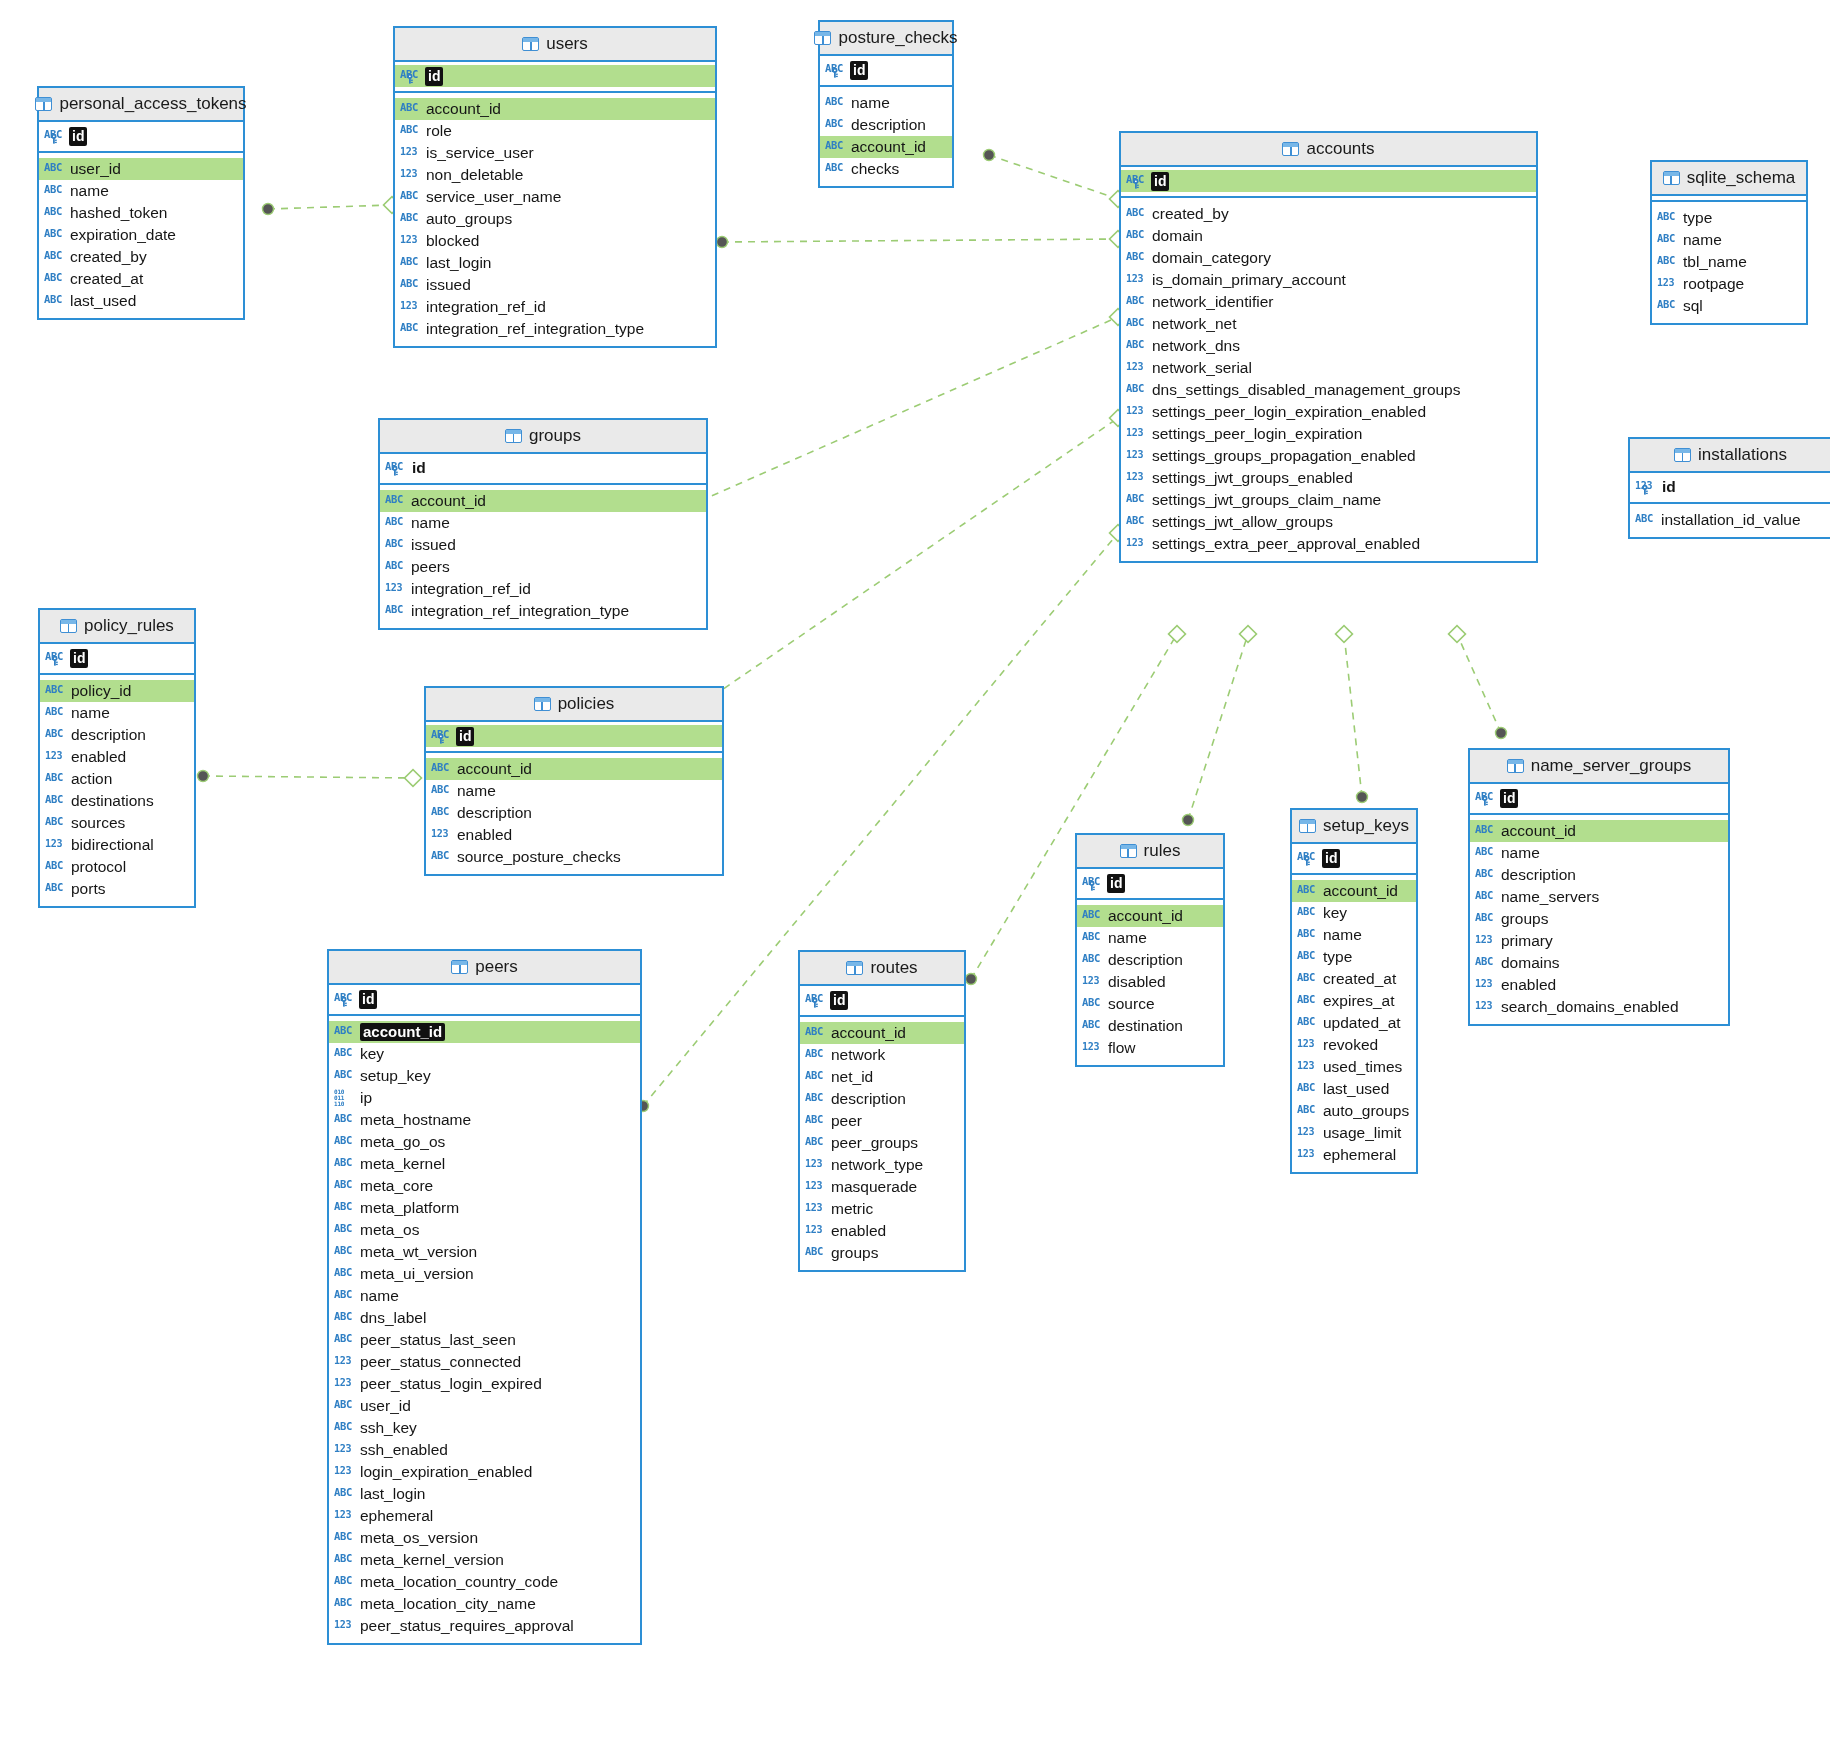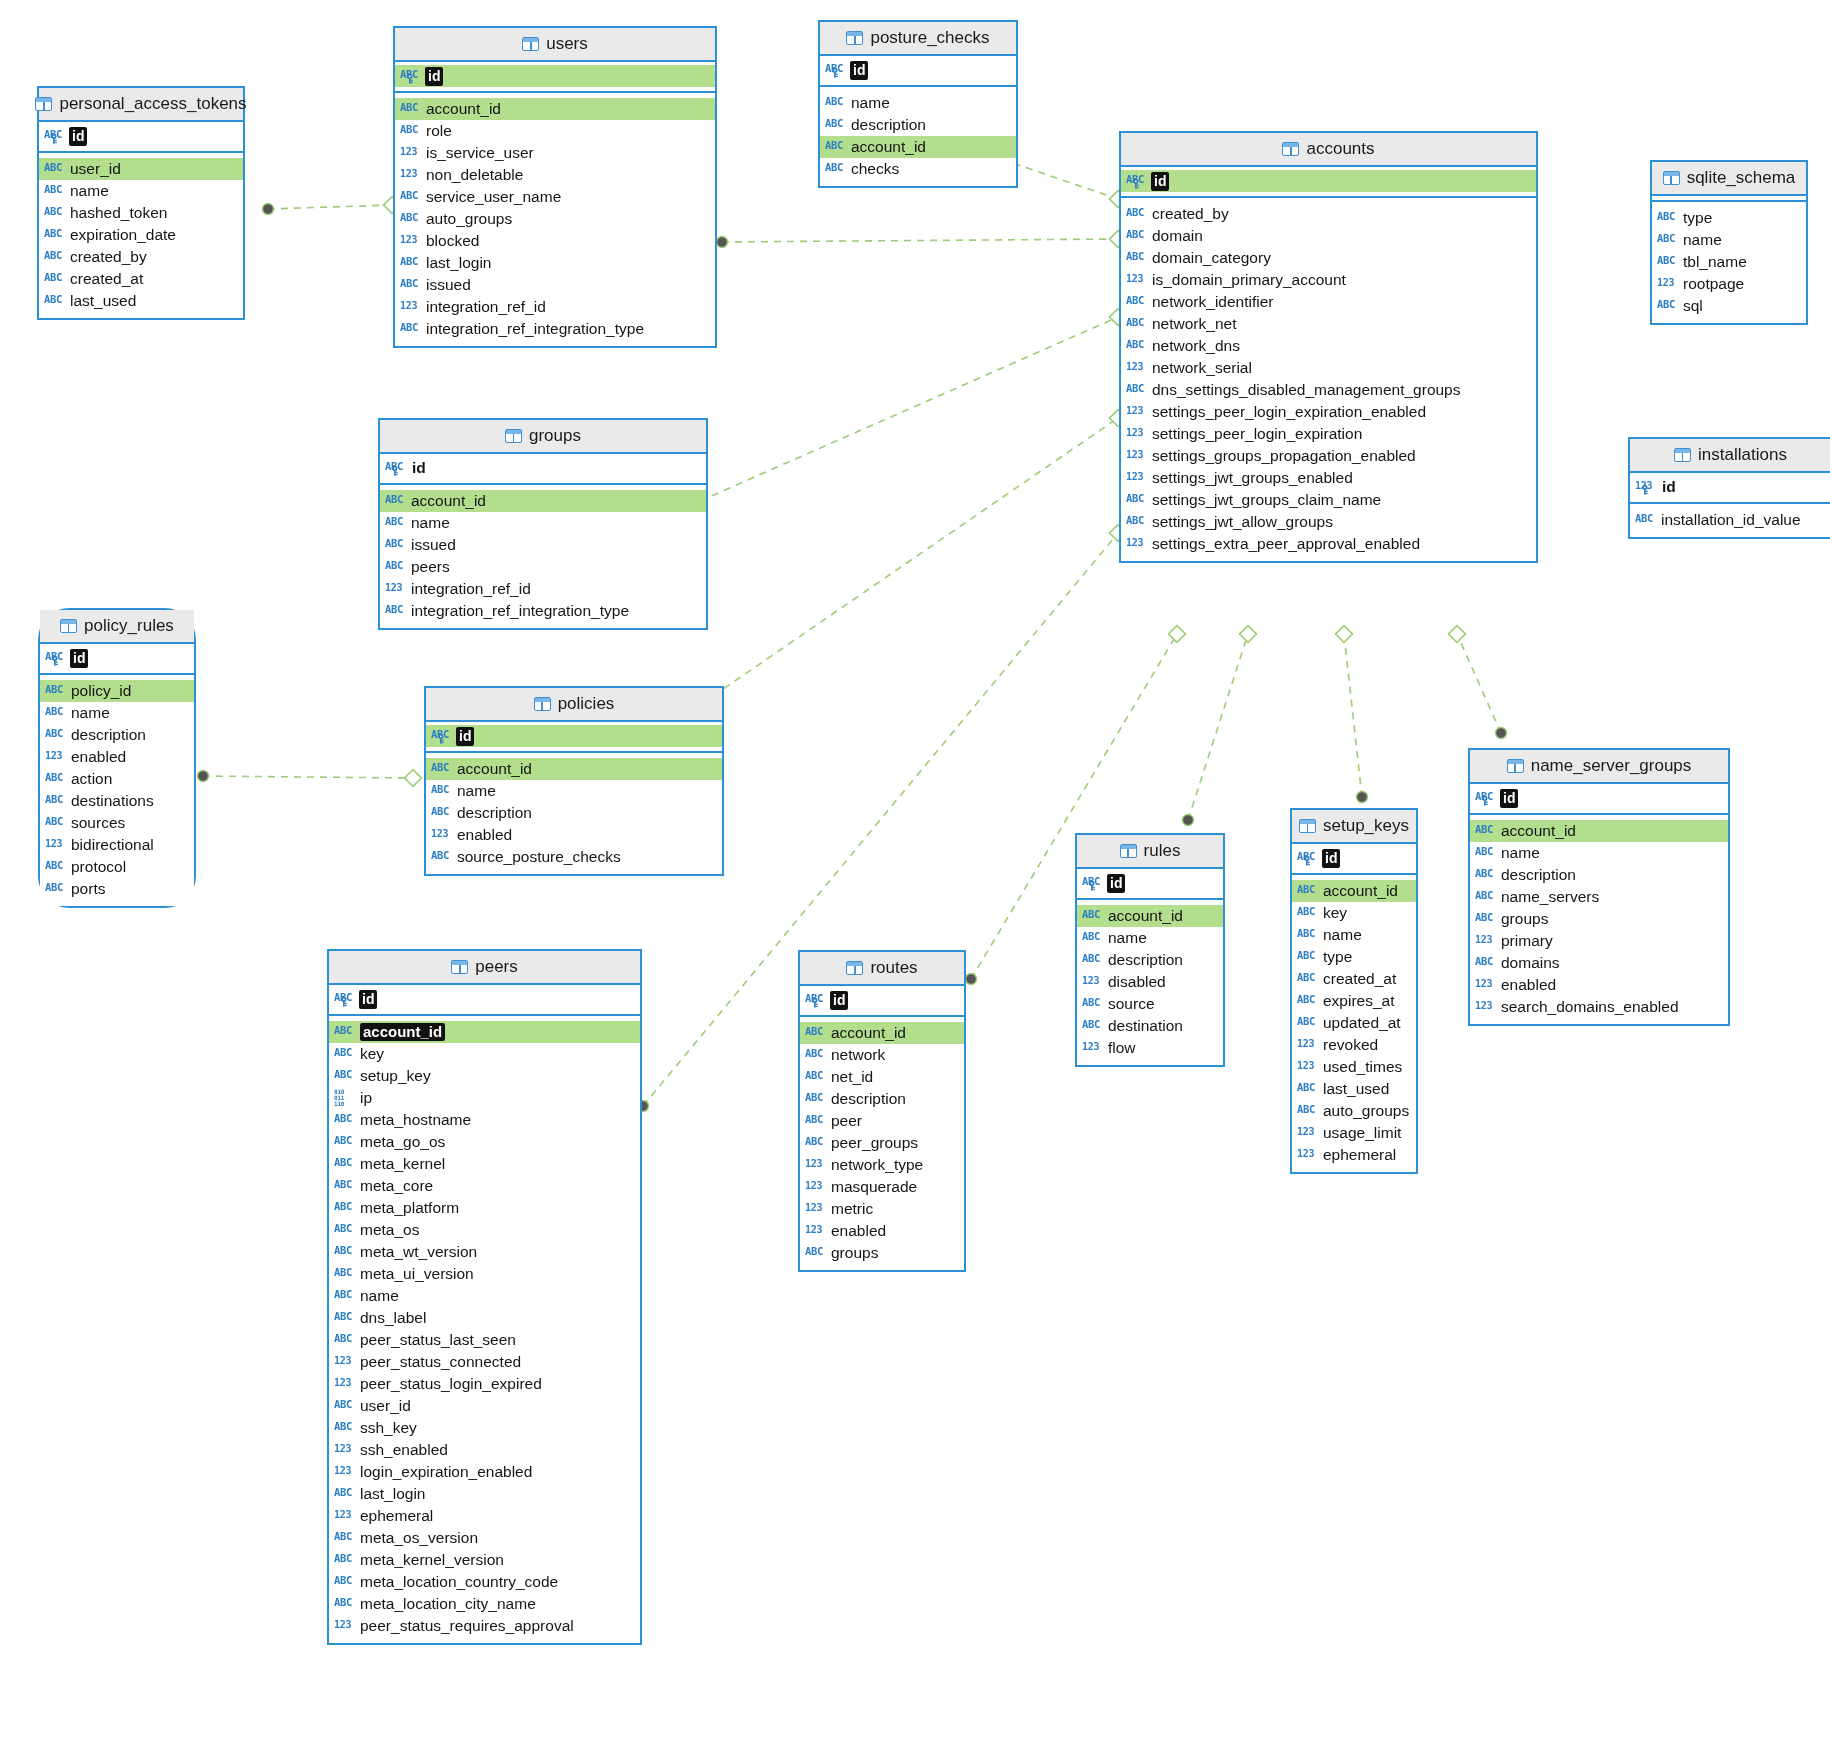--- a/index.html
+++ b/index.html
@@ -335,21 +335,21 @@
             <span class="lbl">integration_ref_id</span>
           </div>
           <div class="row">
             <span class="ico">
               <span class="abc">ABC</span>
             </span>
             <span class="lbl">integration_ref_integration_type</span>
           </div>
         </div>
       </div>
-      <div class="tbl" style="left: 818px; top: 20px; width: 200px;">
+      <div class="tbl" style="left: 818px; top: 20px; width: 136px;">
         <div class="tbl-title">
           <span class="tglyph"></span>
           <span class="ttext">posture_checks</span>
         </div>
         <div class="pk-sec">
           <div class="row">
             <span class="ico">
               <span class="abc">ABC</span>
               <svg class="keyg" viewBox="0 0 12 12" xmlns="http://www.w3.org/2000/svg">
                 <circle cx="4.2" cy="3.6" r="2.9" fill="#2f7fc4"></circle>
@@ -628,21 +628,21 @@
             <span class="lbl">integration_ref_id</span>
           </div>
           <div class="row">
             <span class="ico">
               <span class="abc">ABC</span>
             </span>
             <span class="lbl">integration_ref_integration_type</span>
           </div>
         </div>
       </div>
-      <div class="tbl" style="left: 38px; top: 608px; width: 158px; border-radius: 32px;">
+      <div class="tbl" style="left: 38px; top: 608px; width: 158px;">
         <div class="tbl-title">
           <span class="tglyph"></span>
           <span class="ttext">policy_rules</span>
         </div>
         <div class="pk-sec">
           <div class="row">
             <span class="ico">
               <span class="abc">ABC</span>
               <svg class="keyg" viewBox="0 0 12 12" xmlns="http://www.w3.org/2000/svg">
                 <circle cx="4.2" cy="3.6" r="2.9" fill="#2f7fc4"></circle>

